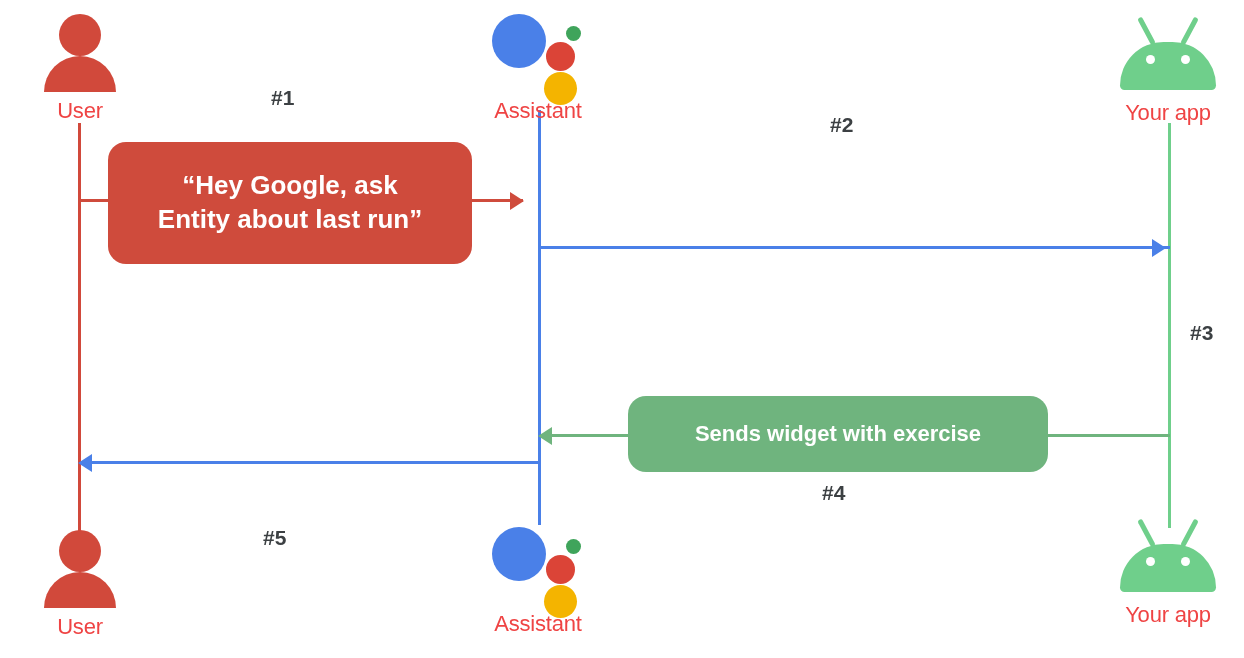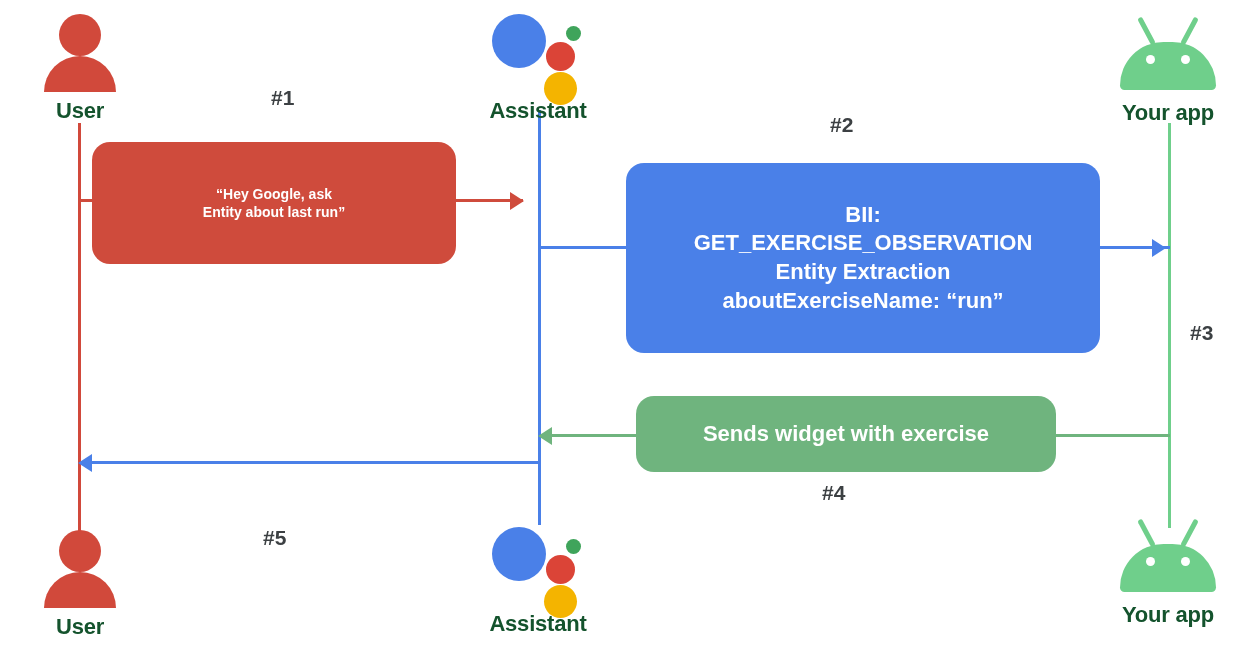--- a/index.html
+++ b/index.html
@@ -27,22 +27,22 @@
   
   .actor {
     position: absolute;
     display: flex;
     flex-direction: column;
     align-items: center;
     width: 160px;
   }
   .actor-label {
     font-size: 22px;
-    font-weight: bold;
-    color: #14532d;
+    font-weight: normal;
+    color: #ef4444;
     letter-spacing: -0.2px;
     margin-top: 2px;
     white-space: nowrap;
   }
 
   
   .user-icon {
     position: relative;
     width: 72px;
     height: 82px;
@@ -129,21 +129,21 @@
     text-align: center;
     border-radius: 18px;
     color: #ffffff;
     font-weight: bold;
     box-sizing: border-box;
     padding: 6px 14px;
     line-height: 1.30;
   }
   .msgbox.red   { background: #CF4B3C; }
   .msgbox.blue  { background: #4A80E8; }
-  .msgbox.green { background: #6FB47E; margin-left: 8px; }
+  .msgbox.green { background: #6FB47E; }
 
   
   .step {
     position: absolute;
     font-size: 21px;
     font-weight: bold;
     color: #3c4043;
     white-space: nowrap;
   }
 
@@ -198,40 +198,32 @@
         <span class="eye right"></span>
     </div>
     <div class="actor-label">Your app</div>
   </div>
 
   <div class="hline" style="left:78px; top:199px; width:445px; background:#CF4B3C;"></div>
   <div class="arrow right" style="left:510px; top:192px; color:#CF4B3C;"></div>
 
   <div class="step" style="left:271px; top:86px;">#1</div>
 
-  <div class="msgbox red" style="left:92px; top:142px; width:364px; height:122px; font-size:14px;">
+  <div class="msgbox red" style="left:108px; top:142px; width:364px; height:122px; font-size:26px;">
     <div>
       <div>“Hey Google, ask</div>
       <div>Entity about last run”</div>
     </div>
   </div>
 
   <div class="hline" style="left:538px; top:246px; width:632px; background:#4A80E8;"></div>
   <div class="arrow right" style="left:1152px; top:239px; color:#4A80E8;"></div>
 
   <div class="step" style="left:830px; top:113px;">#2</div>
 
-  <div class="msgbox blue" style="left:626px; top:163px; width:474px; height:190px; font-size:22px;">
-    <div>
-      <div>BII:</div>
-      <div>GET_EXERCISE_OBSERVATION</div>
-      <div>Entity Extraction</div>
-      <div>aboutExerciseName: “run”</div>
-    </div>
-  </div>
 
   <div class="step" style="left:1190px; top:321px;">#3</div>
 
   <div class="hline" style="left:552px; top:434px; width:618px; background:#6FB47E;"></div>
   <div class="arrow left" style="left:538px; top:427px; color:#6FB47E;"></div>
 
   <div class="msgbox green" style="left:628px; top:396px; width:420px; height:76px; font-size:22px;">
     <div>
       <div>Sends widget with exercise</div>
     </div>

